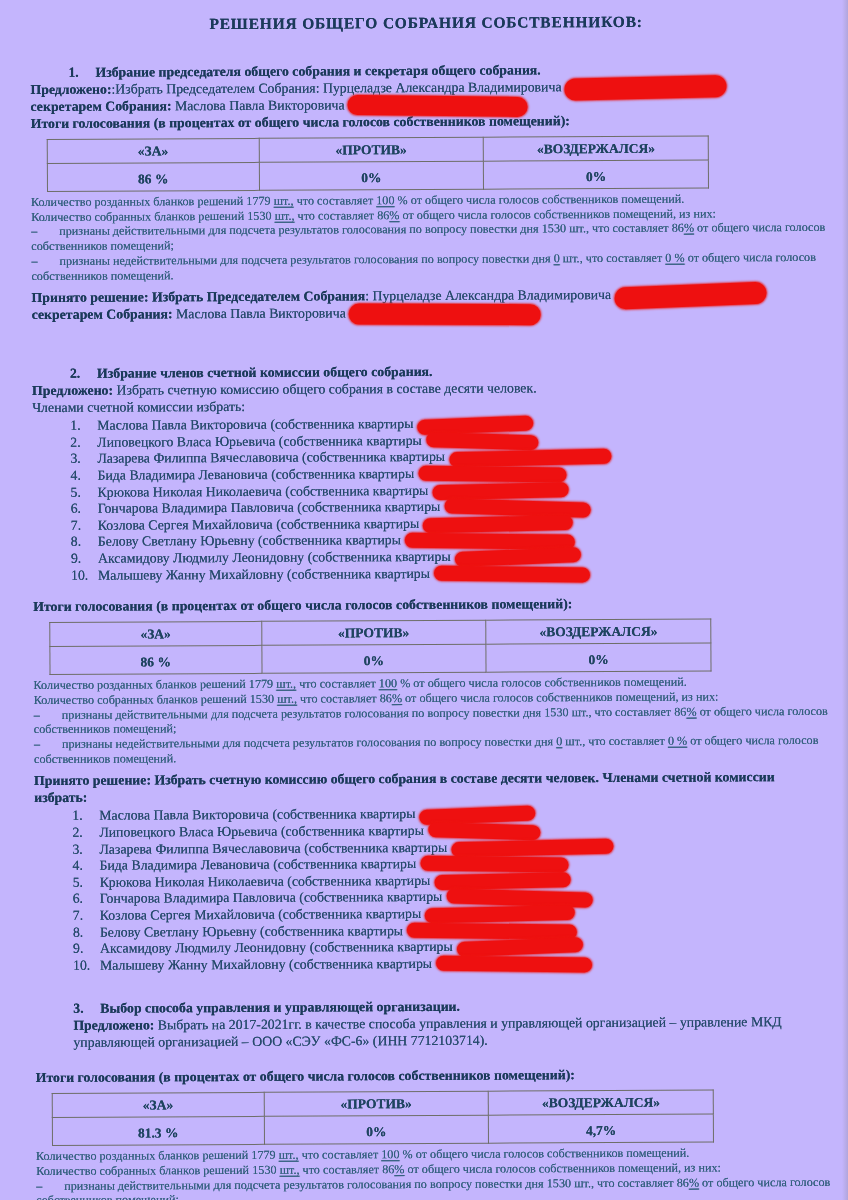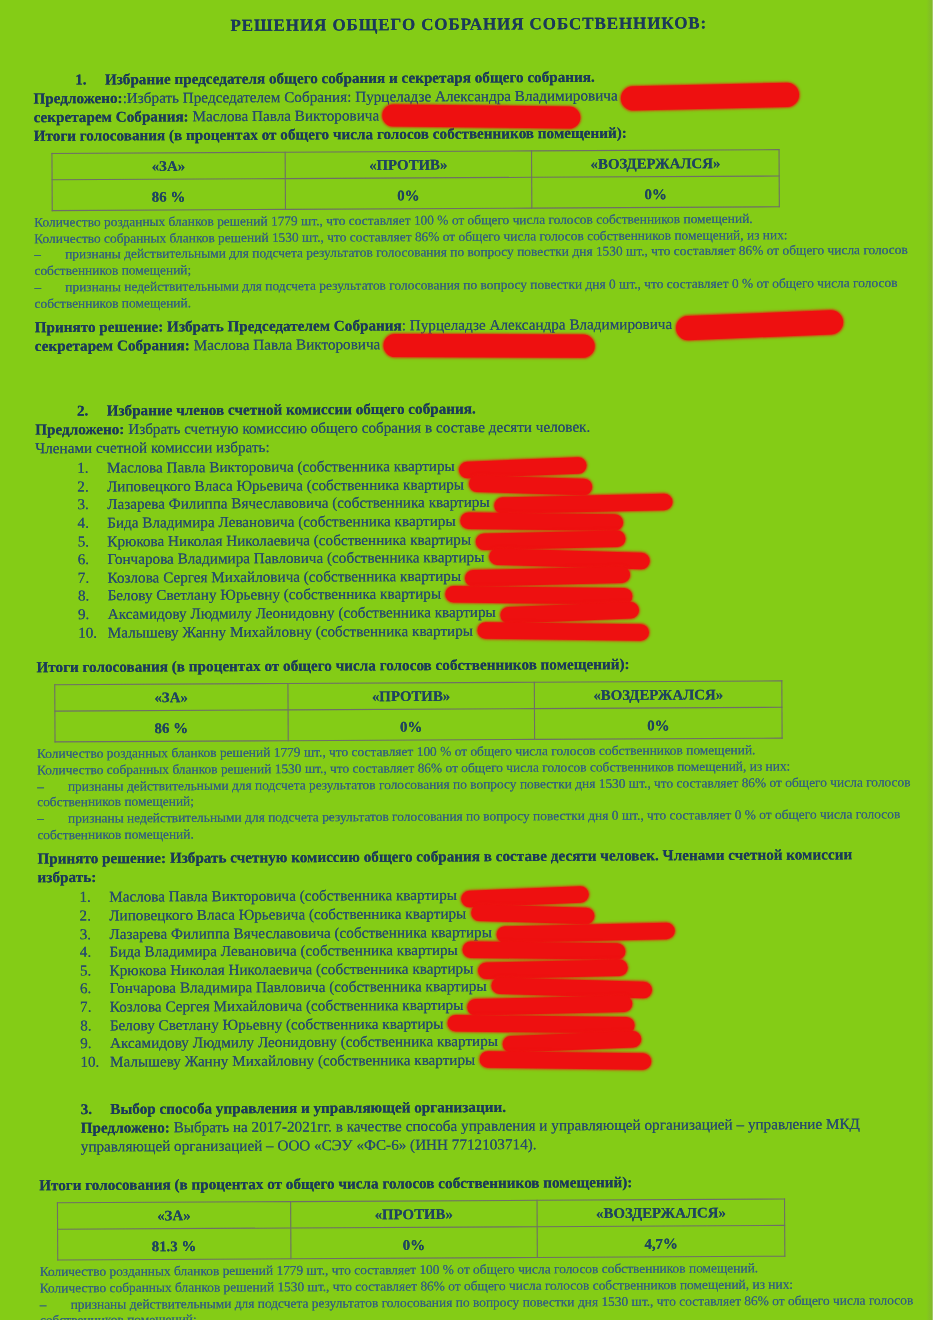--- a/index.html
+++ b/index.html
@@ -1,19 +1,19 @@
 <!DOCTYPE html>
 <html><head>
 <meta charset="utf-8">
 <style>
   html,body{margin:0;padding:0;background:#e9e9e9;}
   .page{
     position:relative;
     width:848px;height:1200px;
-    background:#84cc16;
+    background:#c4b5fd;
     overflow:hidden;
     font-family:"Liberation Serif","DejaVu Serif",serif;
     color:#274b6d;
     box-sizing:border-box;
   }
   .page::after{
     content:"";position:absolute;top:0;right:0;width:6px;height:100%;
     background:linear-gradient(to right,rgba(0,0,0,0),rgba(120,120,120,.25));
     pointer-events:none;
   }
@@ -50,21 +50,21 @@
   }
   table.votes th,table.votes td{
     border:1px solid #6e6e68;
     text-align:center;
     font-size:13.5px;font-weight:bold;
   }
   table.votes th{padding:4px 2px 3px;}
   table.votes td{padding:8px 2px 3px;}
   table.votes col.c1{width:32%;} table.votes col.c2{width:34%;} table.votes col.c3{width:34%;}
   .stats{margin-top:3px;font-size:12.2px;line-height:14.7px;color:#34607f;width:795px;}
-  .stats .u{text-underline-offset:2px;text-align:center;}
+  .stats .u{text-decoration:underline;text-underline-offset:2px;text-align:center;}
   .stats .dash{display:inline-block;width:28px;}
   .decision{margin-top:6px;font-size:13.8px;line-height:17px;}
   .decision b{color:#1b3a5a;}
   .list{margin:2px 0 0 38px;}
   .li{font-size:13.8px;line-height:16.6px;white-space:nowrap;}
   .li .n{display:inline-block;width:27px;}
   .redact{
     display:inline-block;
     background:#ee1010;
     border-radius:11px;

